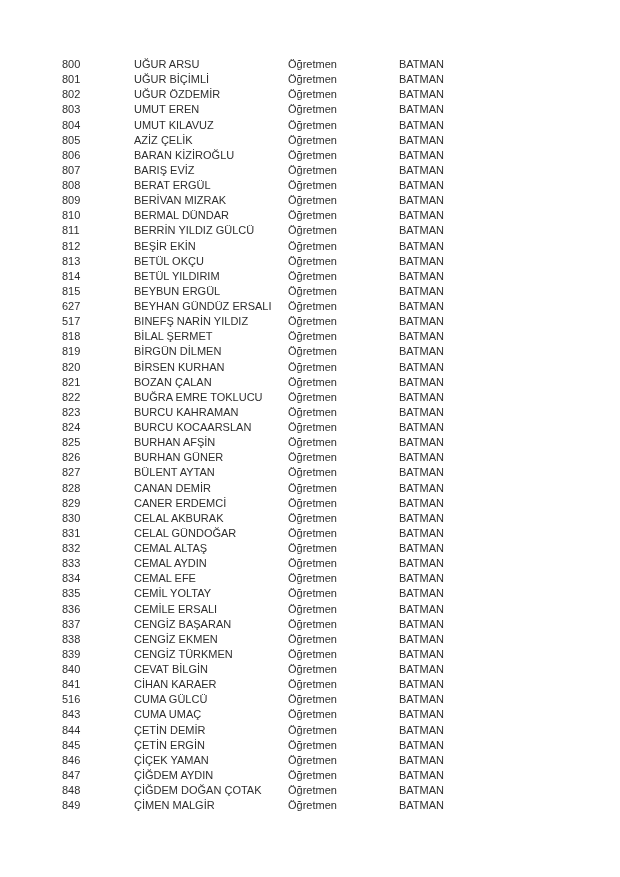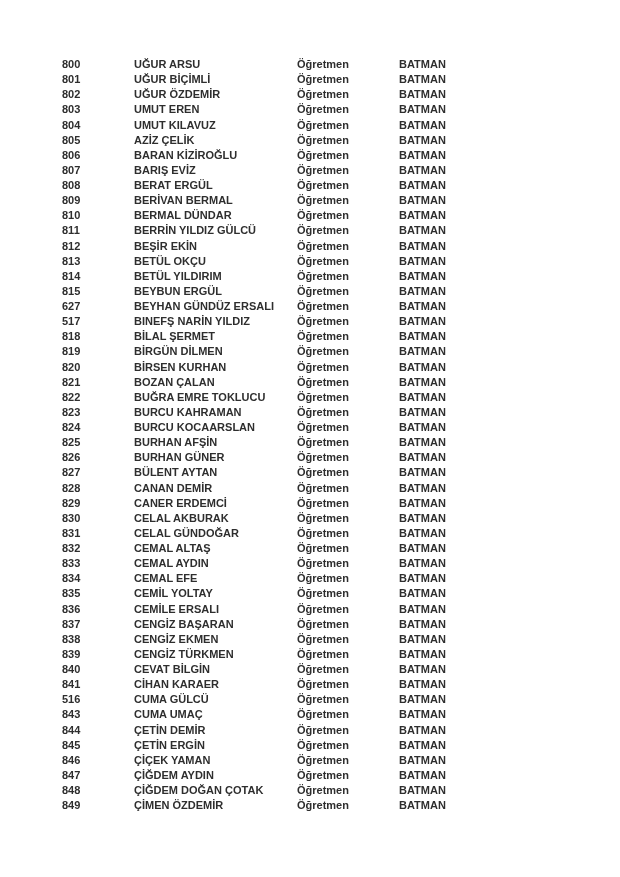--- a/index.html
+++ b/index.html
@@ -7,40 +7,39 @@
     padding: 0;
     background: #ffffff;
   }
   .page {
     position: relative;
     width: 620px;
     height: 877px;
     background: #ffffff;
     overflow: hidden;
     font-family: "Liberation Sans", sans-serif;
-    font-weight: bold;
   }
   .roster {
     position: absolute;
     top: 57px;
     left: 0;
     width: 620px;
   }
   .row {
     position: relative;
     height: 15.14px;
     line-height: 15.14px;
     font-size: 11px;
     color: #2e2e2e;
     white-space: nowrap;
   }
   .cell { position: absolute; top: 0; }
   .cell.no       { left: 62px;  }
   .cell.name     { left: 86px; margin-left: 48px;  }
-  .cell.title    { left: 297px; }
+  .cell.title    { left: 288px; }
   .cell.province { left: 371px; padding-left: 28px; }
 </style>
 </head>
 <body>
 
 <div class="page">
   <div class="roster" id="roster">
   <div class="row">
     <span class="cell no">800</span>
     <span class="cell name">UĞUR ARSU</span>
@@ -99,21 +98,21 @@
 
   <div class="row">
     <span class="cell no">808</span>
     <span class="cell name">BERAT ERGÜL</span>
     <span class="cell title">Öğretmen</span>
     <span class="cell province">BATMAN</span>
   </div>
 
   <div class="row">
     <span class="cell no">809</span>
-    <span class="cell name">BERİVAN BERMAL</span>
+    <span class="cell name">BERİVAN MIZRAK</span>
     <span class="cell title">Öğretmen</span>
     <span class="cell province">BATMAN</span>
   </div>
 
   <div class="row">
     <span class="cell no">810</span>
     <span class="cell name">BERMAL DÜNDAR</span>
     <span class="cell title">Öğretmen</span>
     <span class="cell province">BATMAN</span>
   </div>
@@ -379,18 +378,18 @@
 
   <div class="row">
     <span class="cell no">848</span>
     <span class="cell name">ÇİĞDEM DOĞAN ÇOTAK</span>
     <span class="cell title">Öğretmen</span>
     <span class="cell province">BATMAN</span>
   </div>
 
   <div class="row">
     <span class="cell no">849</span>
-    <span class="cell name">ÇİMEN ÖZDEMİR</span>
+    <span class="cell name">ÇİMEN MALGİR</span>
     <span class="cell title">Öğretmen</span>
     <span class="cell province">BATMAN</span>
   </div>
 </div>
 </div>
 
 </body></html>

